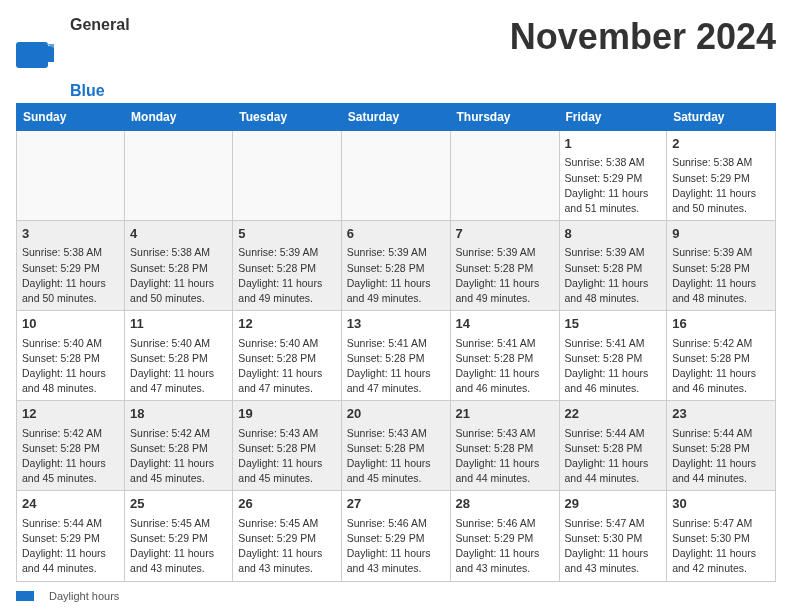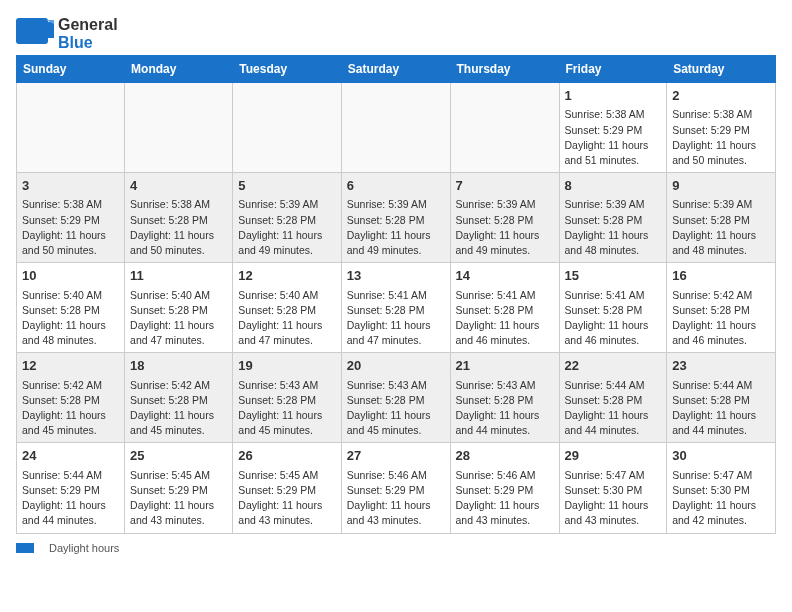--- a/index.html
+++ b/index.html
@@ -17,21 +17,21 @@
       margin-bottom: 4px;
     }
     .logo {
       display: flex;
       flex-direction: column;
       align-items: flex-start;
     }
     .logo-wrapper {
       display: flex;
       align-items: center;
-      gap: 4px;
+      gap: 16px;
     }
     .title-area {
       text-align: right;
     }
     .month-title {
       font-size: 36px;
       font-weight: bold;
       color: #333;
     }
     .location-title {
@@ -89,25 +89,26 @@
 <div class="header-area">
   <div class="logo">
     <div class="logo-wrapper">
       <svg width="38" height="32" viewBox="0 0 38 32">
         <rect x="0" y="0" width="32" height="26" rx="3" fill="#1a73c8"></rect>
         <polygon points="28,4 38,4 38,20 28,20" fill="#1a73c8"></polygon>
         <polygon points="30,2 38,2 38,6" fill="#5aa3e8"></polygon>
       </svg>
       <div>
         <div style="font-size:16px;font-weight:bold;color:#333;line-height:1.1;">General</div>
-        <div style="font-size:16px;font-weight:bold;color:#1a73c8;line-height:1.1;">Blue</div>
+        <div style="font-size:16px;font-weight:bold;color:#1a73c8;line-height:1.1;margin-top:48px;">Blue</div>
       </div>
     </div>
   </div>
   <div class="title-area">
+    <div class="month-title">November 2024</div>
   </div>
 </div>
 
 <table class="calendar">
   <thead>
     <tr>
     <th>Sunday</th>
         <th>Monday</th>
         <th>Tuesday</th>
         <th>Saturday</th>

